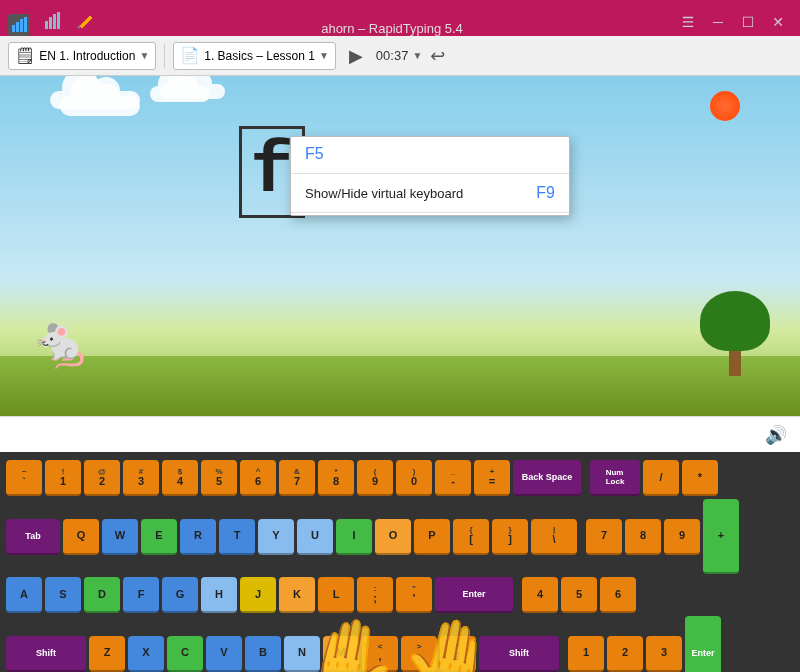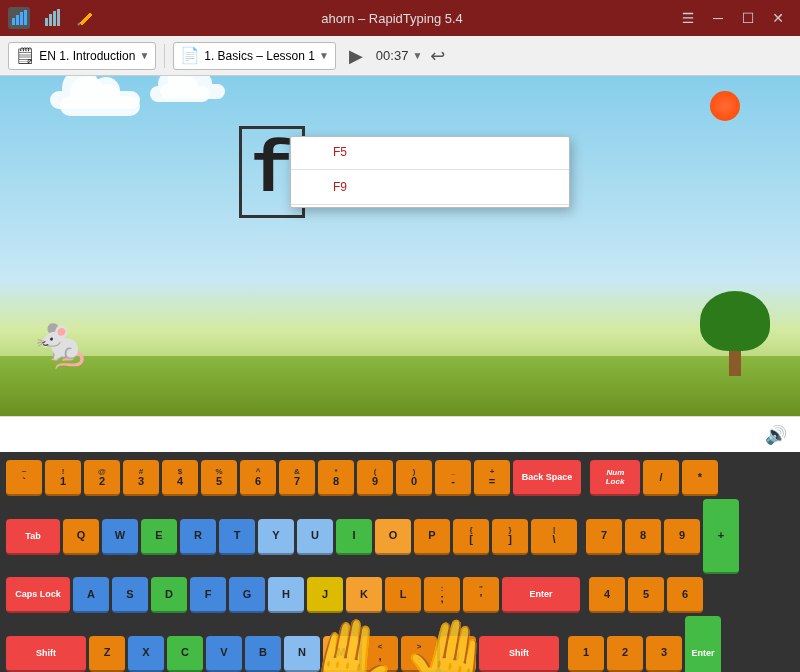--- a/index.html
+++ b/index.html
@@ -1,23 +1,23 @@
 <!DOCTYPE html>
 <html><head>
   <meta charset="utf-8">
   <style>
     * { margin: 0; padding: 0; box-sizing: border-box; }
     body { width: 800px; height: 672px; overflow: hidden; font-family: 'Segoe UI', Arial, sans-serif; background: #2b2b2b; }
 
     
     #titlebar {
       height: 36px;
-      background: #7f1d1d;
-      display: flex;
-      align-items: center;
+      background: #be185d;
+      display: flex;
+      align-items: flex-end;
       padding: 0 8px;
       color: #ccc;
       font-size: 13px;
     }
     #titlebar .app-icon {
       width: 22px; height: 22px;
       background: #555;
       border-radius: 3px;
       margin-right: 8px;
       display: flex; align-items: center; justify-content: center;
@@ -186,21 +186,21 @@
     }
     .ctx-item {
       display: flex;
       align-items: center;
       justify-content: space-between;
       padding: 8px 14px;
       font-size: 13px;
       color: #222;
       cursor: pointer;
     }
-    .ctx-item .shortcut { color: #b91c1c; font-size: 12px; margin-left: 28px; }
+    .ctx-item .shortcut { color: #3b82f6; font-size: 16px; }
     .ctx-separator { height: 1px; background: #e0e0e0; margin: 2px 0; }
 
     
     #keyboard-area {
       background: #333;
       height: 256px;
       padding: 8px 6px;
       position: relative;
       overflow: hidden;
     }
@@ -228,21 +228,21 @@
       position: relative;
       padding: 2px 4px;
     }
     .key .top-char { font-size: 8px; color: #333; line-height: 1; }
     .key .main-char { font-size: 11px; font-weight: bold; line-height: 1; }
 
     
     .k-orange { background: #E8820C; }
     .k-blue { background: #4488DD; }
     .k-green { background: #44BB44; }
-    .k-dark { background: #ef4444; color: white; text-align: right; }
+    .k-dark { background: #701a75; color: white; }
     .k-lt-blue { background: #88BBEE; }
     .k-lt-orange { background: #F4A030; }
 
     
     .hands-overlay {
       position: absolute;
       bottom: 0; left: 50%;
       transform: translateX(-50%);
       display: flex;
       gap: 0px;
@@ -351,20 +351,21 @@
     <span class="typing-char">f</span>
     <span class="typing-char">j</span>
   </div>
 
   <div id="context-menu">
     <div class="ctx-item">
       <span class="shortcut">F5</span>
     </div>
     <div class="ctx-separator"></div>
     <div class="ctx-item">
+      <span>Show/Hide virtual keyboard</span>
       <span class="shortcut">F9</span>
     </div>
     <div class="ctx-separator"></div>
   </div>
 </div>
 
 <div id="status-bar">
   <span class="volume-icon">🔊</span>
 </div>
 
@@ -418,21 +419,21 @@
     <div class="key k-orange" style="width:36px;">
       <span class="top-char">_</span>
         <span class="main-char">-</span>
     </div>
     <div class="key k-orange" style="width:36px;">
       <span class="top-char">+</span>
         <span class="main-char">=</span>
     </div>
     <div class="key k-dark" style="width:68px;font-size:9px;color:white;">Back Space</div>
 
-    <div class="key k-dark" style="width:50px;font-size:8px;color:white;margin-left:6px;font-style:italic;">Num<br>Lock</div>
+    <div class="key k-dark" style="width:50px;font-size:8px;color:white;margin-left:6px;">Num<br>Lock</div>
     <div class="key k-orange" style="width:36px;">
         <span class="main-char">/</span>
       </div>
     <div class="key k-orange" style="width:36px;">
         <span class="main-char">*</span>
       </div>
   </div>
 
   <div class="kbd-row">
     <div class="key k-dark" style="width:54px;color:white;font-size:9px;">Tab</div>
@@ -487,21 +488,20 @@
       </div>
     <div class="key k-orange" style="width:36px;">
         <span class="main-char">9</span>
       </div>
     <div class="key k-green" style="width:36px;height:75px;align-self:flex-start;">
         <span class="main-char">+</span>
       </div>
   </div>
 
   <div class="kbd-row">
-    <div class="key k-dark" style="width:64px;color:white;font-size:9px;">Caps Lock</div>
     <div class="key k-blue" style="width:36px;">
         <span class="main-char">A</span>
       </div>
     <div class="key k-blue" style="width:36px;">
         <span class="main-char">S</span>
       </div>
     <div class="key k-green" style="width:36px;">
         <span class="main-char">D</span>
       </div>
     <div class="key k-blue" style="width:36px;">

